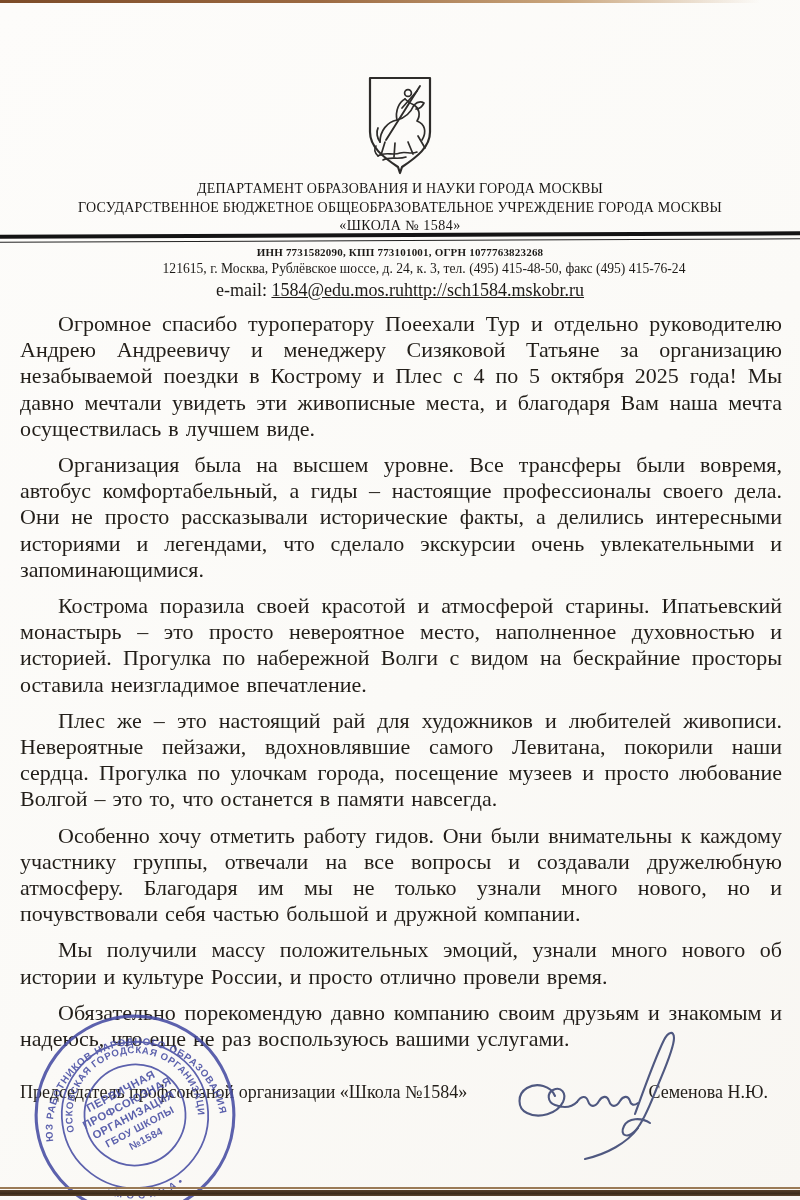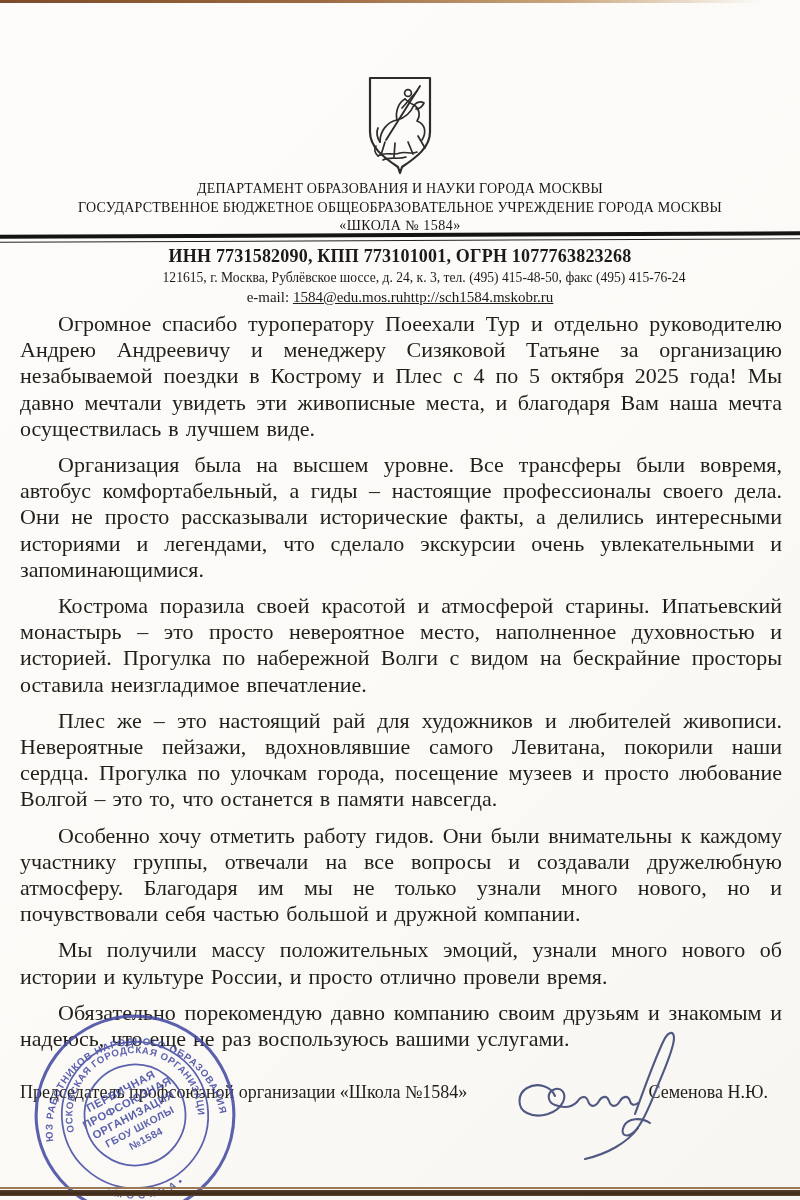--- a/index.html
+++ b/index.html
@@ -19,23 +19,23 @@
   
   .emblem{position:absolute;left:347px;top:74px;width:106px;height:106px;}
   .emblem svg{width:100%;height:100%;}
   
   .lh{position:absolute;left:0;top:180px;width:100%;text-align:center;line-height:18.5px;
     font-size:14px;color:#191715;letter-spacing:.2px;}
   .lh .l3{letter-spacing:.5px;}
   .divider{position:absolute;left:-4px;top:233px;width:808px;height:3px;
     border-top:4px solid #141414;border-bottom:1.6px solid #222;transform:rotate(-0.25deg);}
   .req{position:absolute;left:0;top:246px;width:100%;text-align:center;color:#1c1a17;}
-  .req .r1{font-weight:bold;font-size:18px;letter-spacing:.2px;}
+  .req .r1{font-weight:bold;font-size:11px;letter-spacing:.2px;}
   .req .r2{font-size:13.6px;margin-top:3px;margin-left:48px;}
-  .req .r3{font-size:15px;margin-top:3px;}
+  .req .r3{font-size:18px;margin-top:3px;}
   .req .email-val{text-decoration:underline;}
   
   .body-text{position:absolute;left:20px;top:311px;width:762px;}
   .body-text p{
     margin:0 0 10px 0;font-size:22px;line-height:26.2px;
     text-align:justify;text-indent:38px;color:#221e19;
     word-spacing:1.5px;
   }
   
   .sign-row{position:absolute;left:20px;top:1082px;width:764px;font-size:18px;color:#221e19;}

